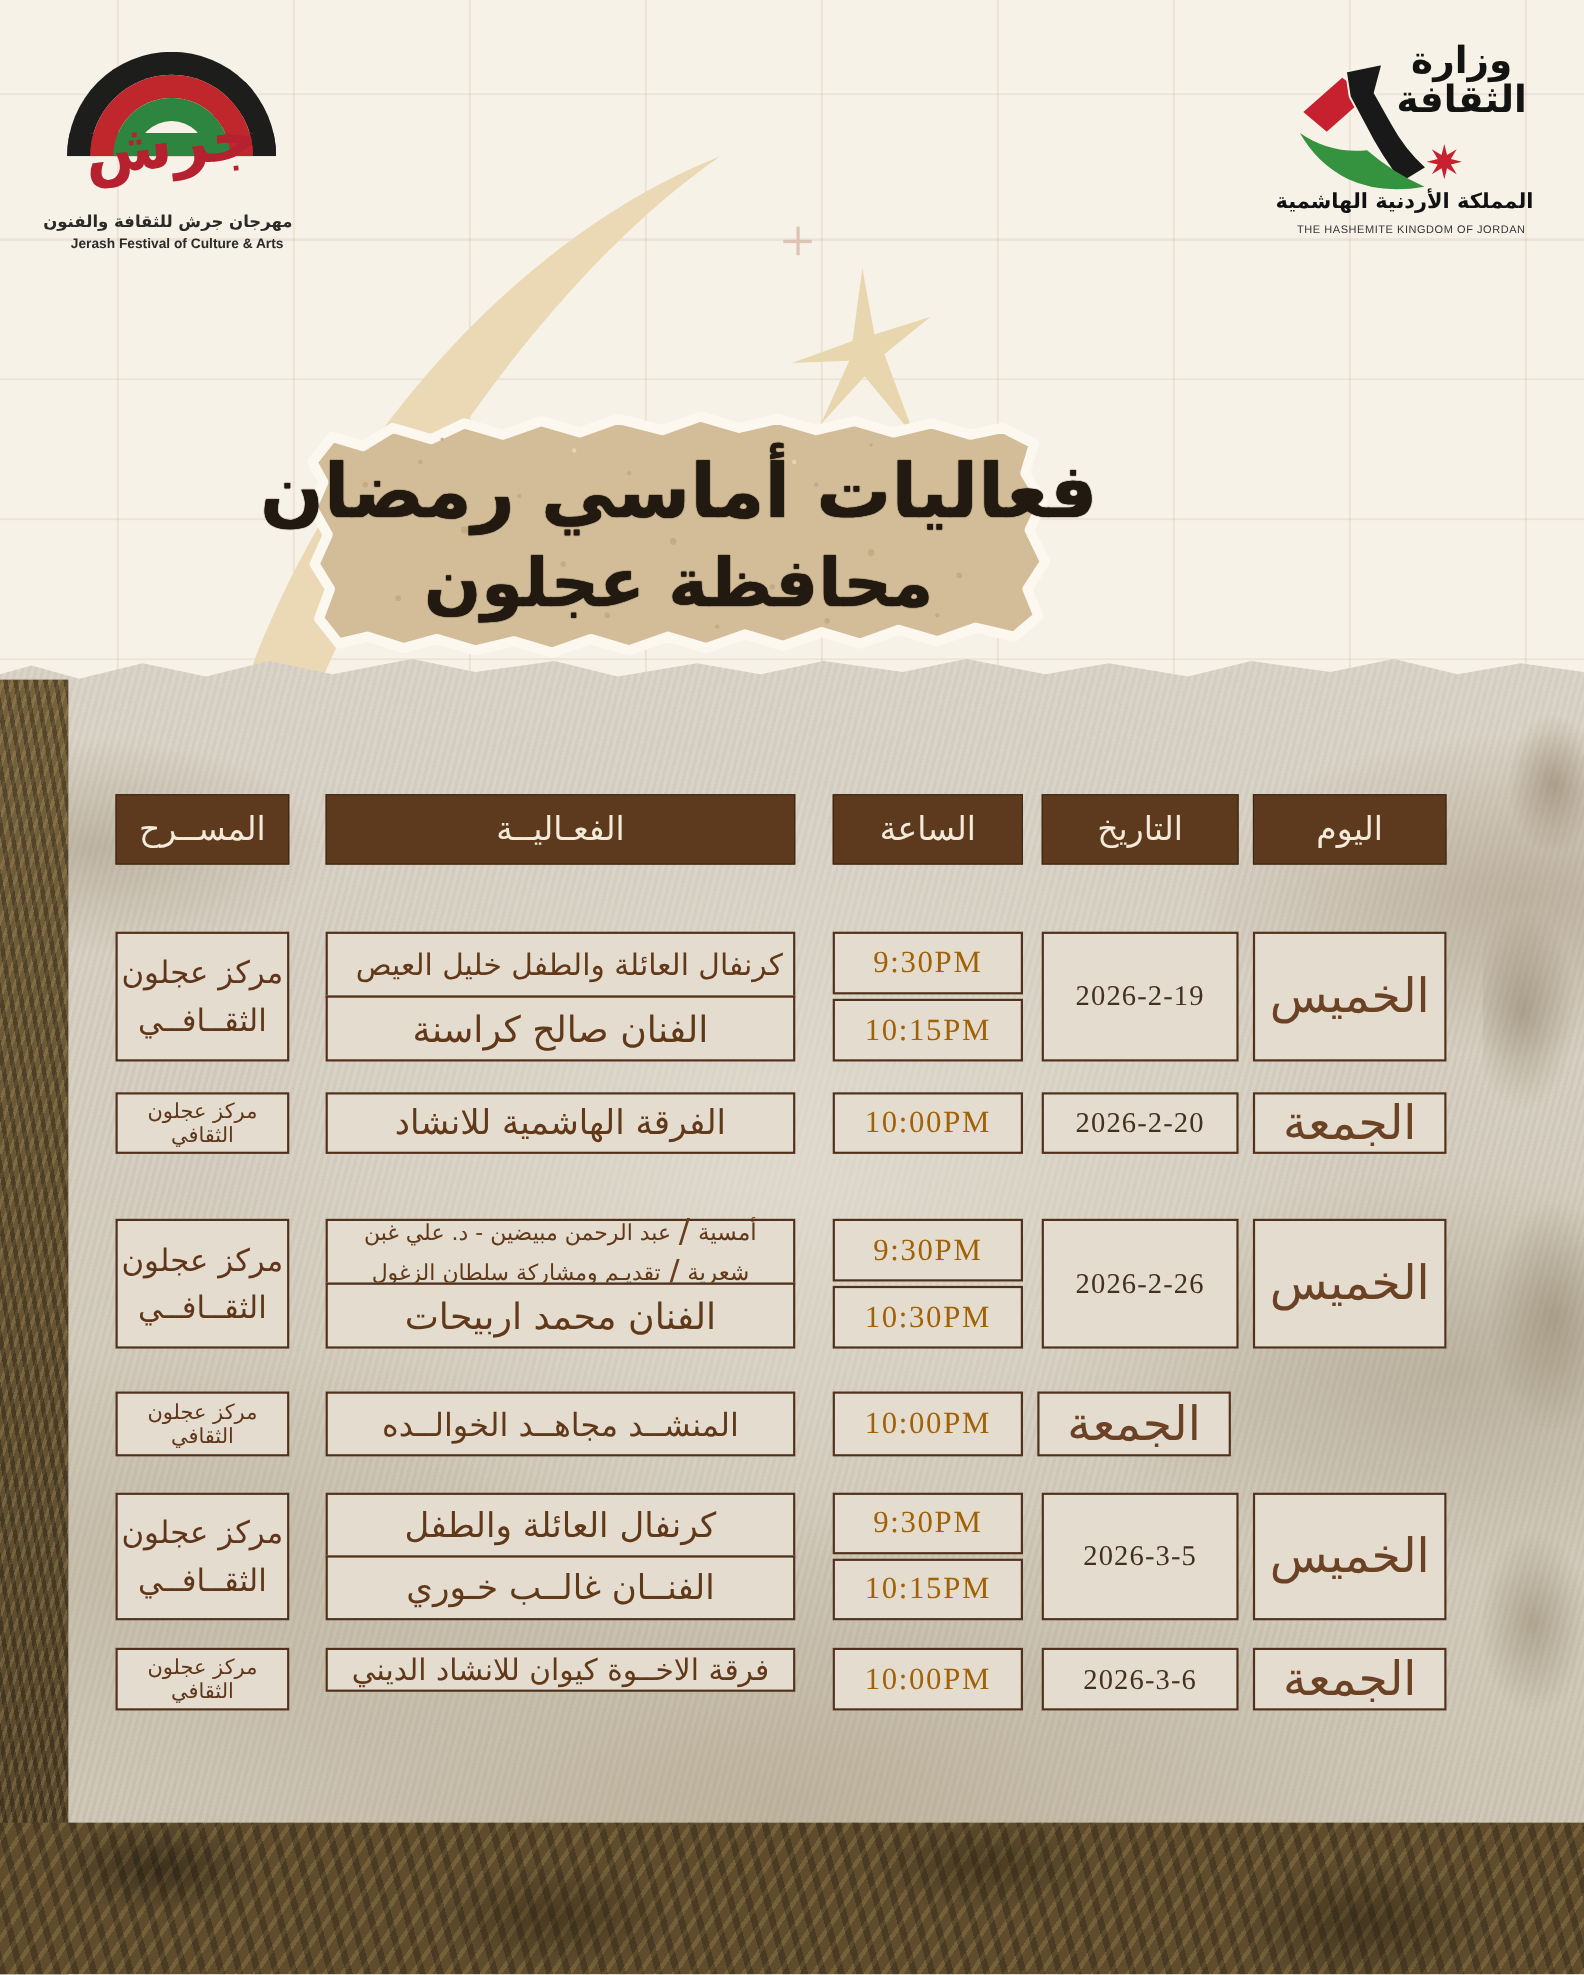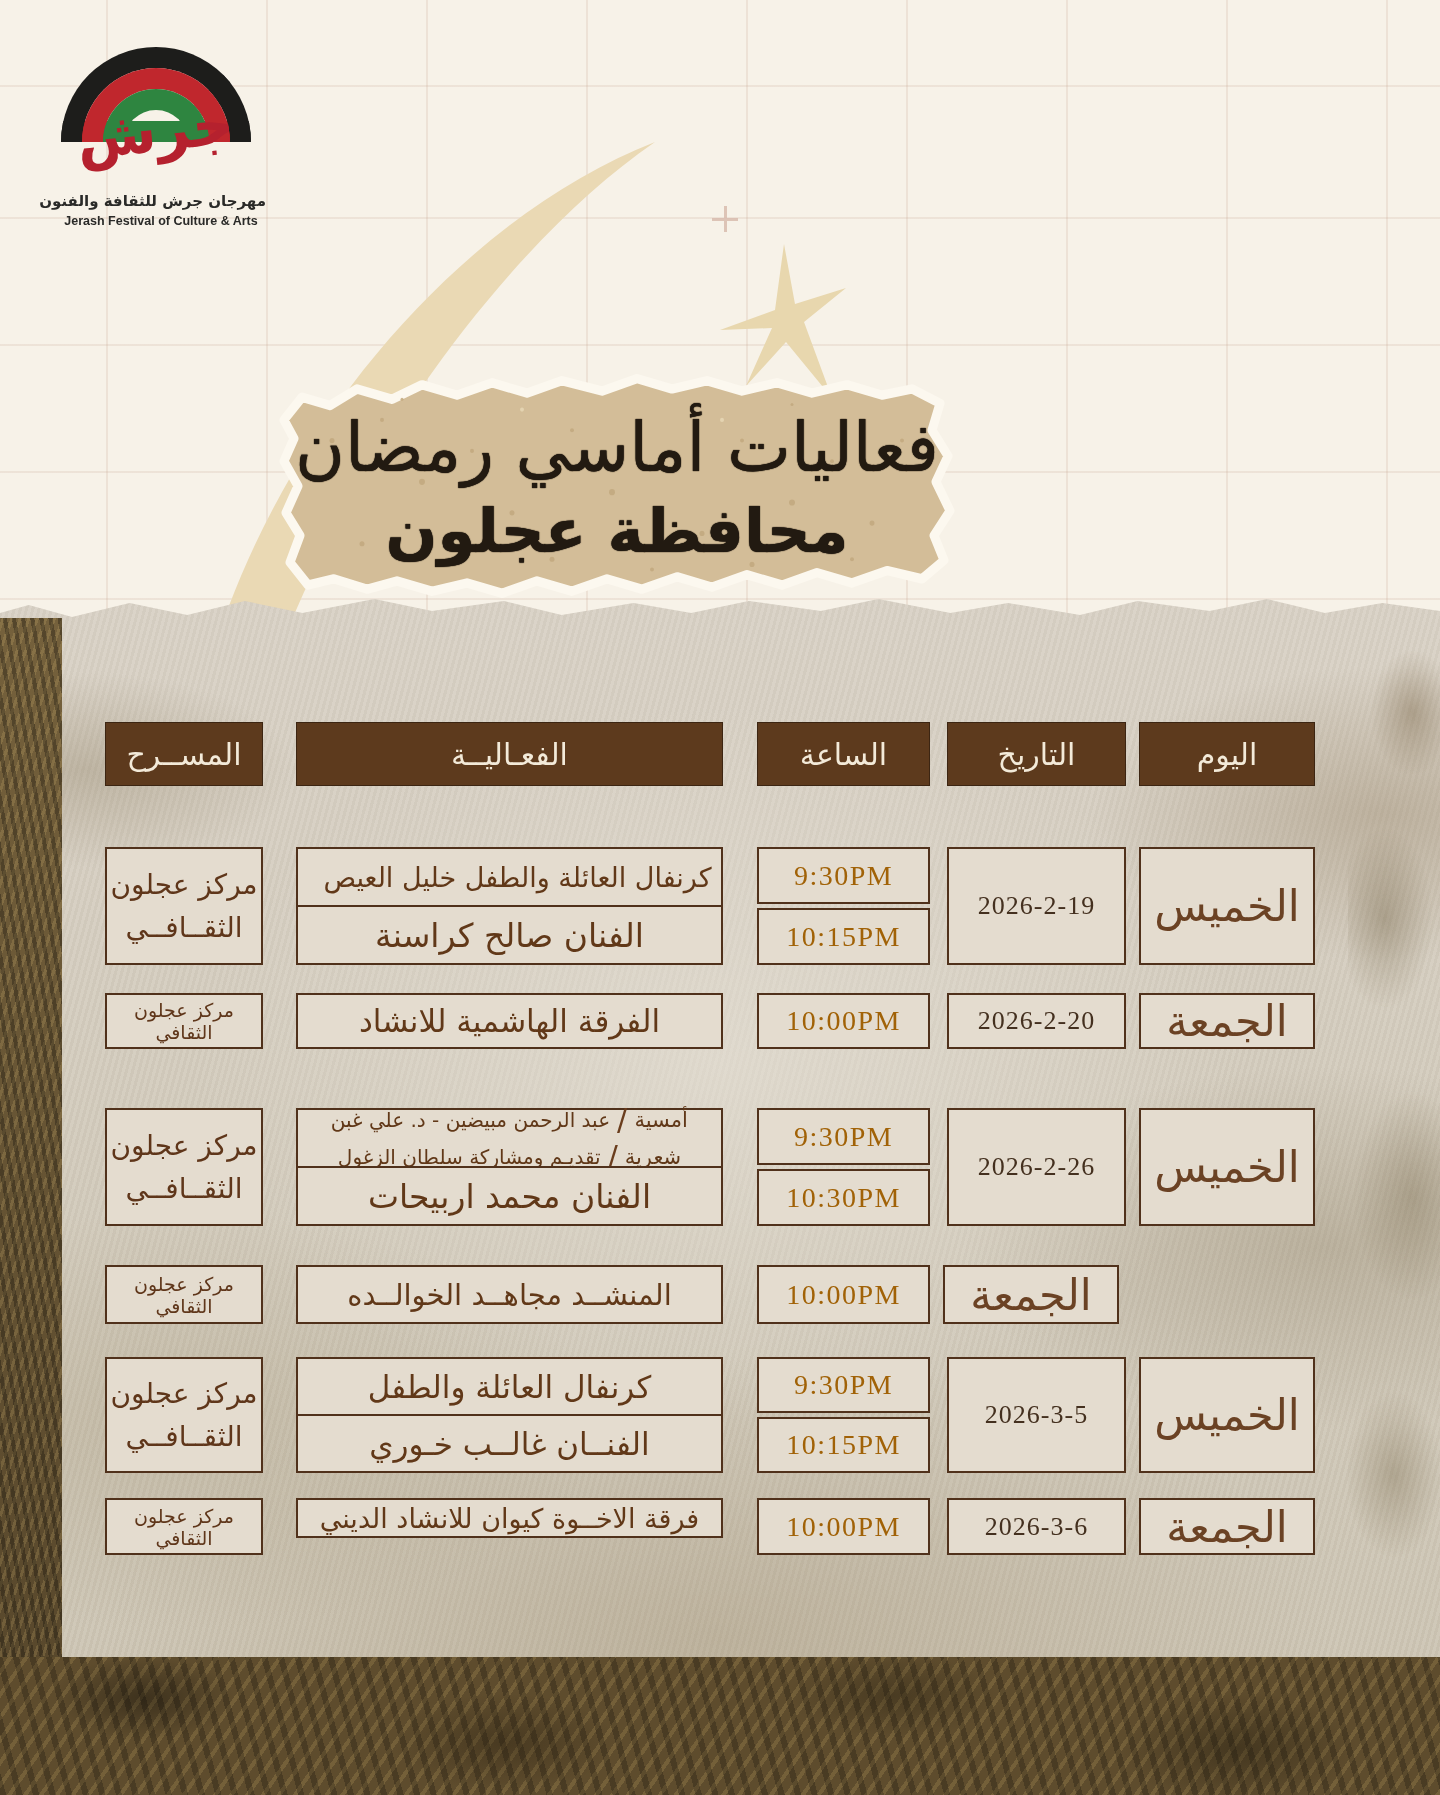--- a/index.html
+++ b/index.html
@@ -80,21 +80,21 @@
     font-size:19px;font-weight:bold;color:#111;white-space:nowrap;}
   .kingdom-en{position:absolute;left:0;right:0;top:166px;text-align:center;
     font-family:"Liberation Sans","DejaVu Sans",sans-serif;
     font-size:10px;letter-spacing:.5px;color:#333;white-space:nowrap;}
 
   
   .title-block{position:absolute;left:272px;top:358px;width:690px;height:258px;z-index:5;}
   .patch{position:absolute;left:0;top:0;width:100%;height:100%;}
   .title-lines{position:absolute;left:0;top:0;right:0;bottom:0;display:flex;flex-direction:column;
     align-items:center;justify-content:center;gap:8px;direction:rtl;}
-  .t1{font-size:68px;font-weight:normal;color:#221a11;white-space:nowrap;
+  .t1{font-size:68px;font-weight:bold;color:#221a11;white-space:nowrap;
       text-shadow:0 0 1px #221a11,0 0 1px #221a11;}
   .t2{font-size:61px;font-weight:bold;color:#221a11;white-space:nowrap;
       text-shadow:0 0 1px #221a11,0 0 1px #221a11;}
 
   
   .trow{position:absolute;left:105px;width:1230px;display:flex;align-items:stretch;z-index:6;}
   .w-venue{width:158px;}
   .w-event{width:427px;margin-left:33px;}
   .w-time{width:173px;margin-left:34px;}
   .w-date{width:179px;margin-left:17px;}
@@ -144,20 +144,37 @@
     <div class="arcs">
       <div class="arc black"></div>
       <div class="arc red"></div>
       <div class="arc green"></div>
     </div>
     <div class="jerash-cal">جرش</div>
     <div class="jerash-ar">مهرجان جرش للثقافة والفنون</div>
     <div class="jerash-en">Jerash Festival of Culture &amp; Arts</div>
   </div>
 
+  <div class="moc-logo">
+    <svg class="moc-swoosh" width="122" height="130" viewBox="0 0 140 135">
+      <path d="M4 50 L46 13 L74 33 L30 72 Z" fill="#c7202f" stroke="#f7f2e8" stroke-width="2"></path>
+      <path d="M50 8 L88 0 L80 30 L98 62 Q112 88 134 108 L108 124 Q86 96 70 64 L54 34 Z" fill="#191919" stroke="#f7f2e8" stroke-width="2"></path>
+      <path d="M2 72 Q34 94 72 90 Q100 114 132 128 Q86 136 52 120 Q20 104 2 72 Z" fill="#35923f"></path>
+    </svg>
+    <div class="moc-title">
+      <div>وزارة</div>
+      <div>الثقافة</div>
+    </div>
+    <svg class="moc-star" width="34" height="34" viewBox="0 0 34 34">
+      <polygon fill="#c7202f" points="17,1 19.5,11 28.3,5.7 23,14.5 33,17 23,19.5 28.3,28.3 19.5,23
+        17,33 14.5,23 5.7,28.3 11,19.5 1,17 11,14.5 5.7,5.7 14.5,11"></polygon>
+    </svg>
+    <div class="kingdom-ar">المملكة الأردنية الهاشمية</div>
+    <div class="kingdom-en">THE HASHEMITE KINGDOM OF JORDAN</div>
+  </div>
 
   <div class="title-block">
     <svg class="patch" viewBox="0 0 690 250" preserveAspectRatio="none">
       <path fill="#d3bd98" stroke="#fcf8ef" stroke-width="9" stroke-linejoin="round" d="M12,60 L30,38 L58,46 L85,30 L120,40 L150,26 L185,36 L220,24 L255,34 L290,22 L330,32
            L365,20 L400,30 L435,22 L470,32 L505,24 L540,34 L575,26 L610,36 L640,30 L668,44
            L660,70 L676,95 L664,120 L678,148 L662,172 L672,196 L650,214 L615,206 L580,218
            L545,208 L510,220 L475,210 L440,222 L405,212 L370,224 L335,214 L300,226 L265,216
            L230,228 L195,218 L160,226 L125,216 L95,224 L62,214 L36,220 L18,198 L28,172 L14,150
            L26,124 L12,100 L22,78 Z"></path>
       <g fill="#c2a97f" opacity=".85">

